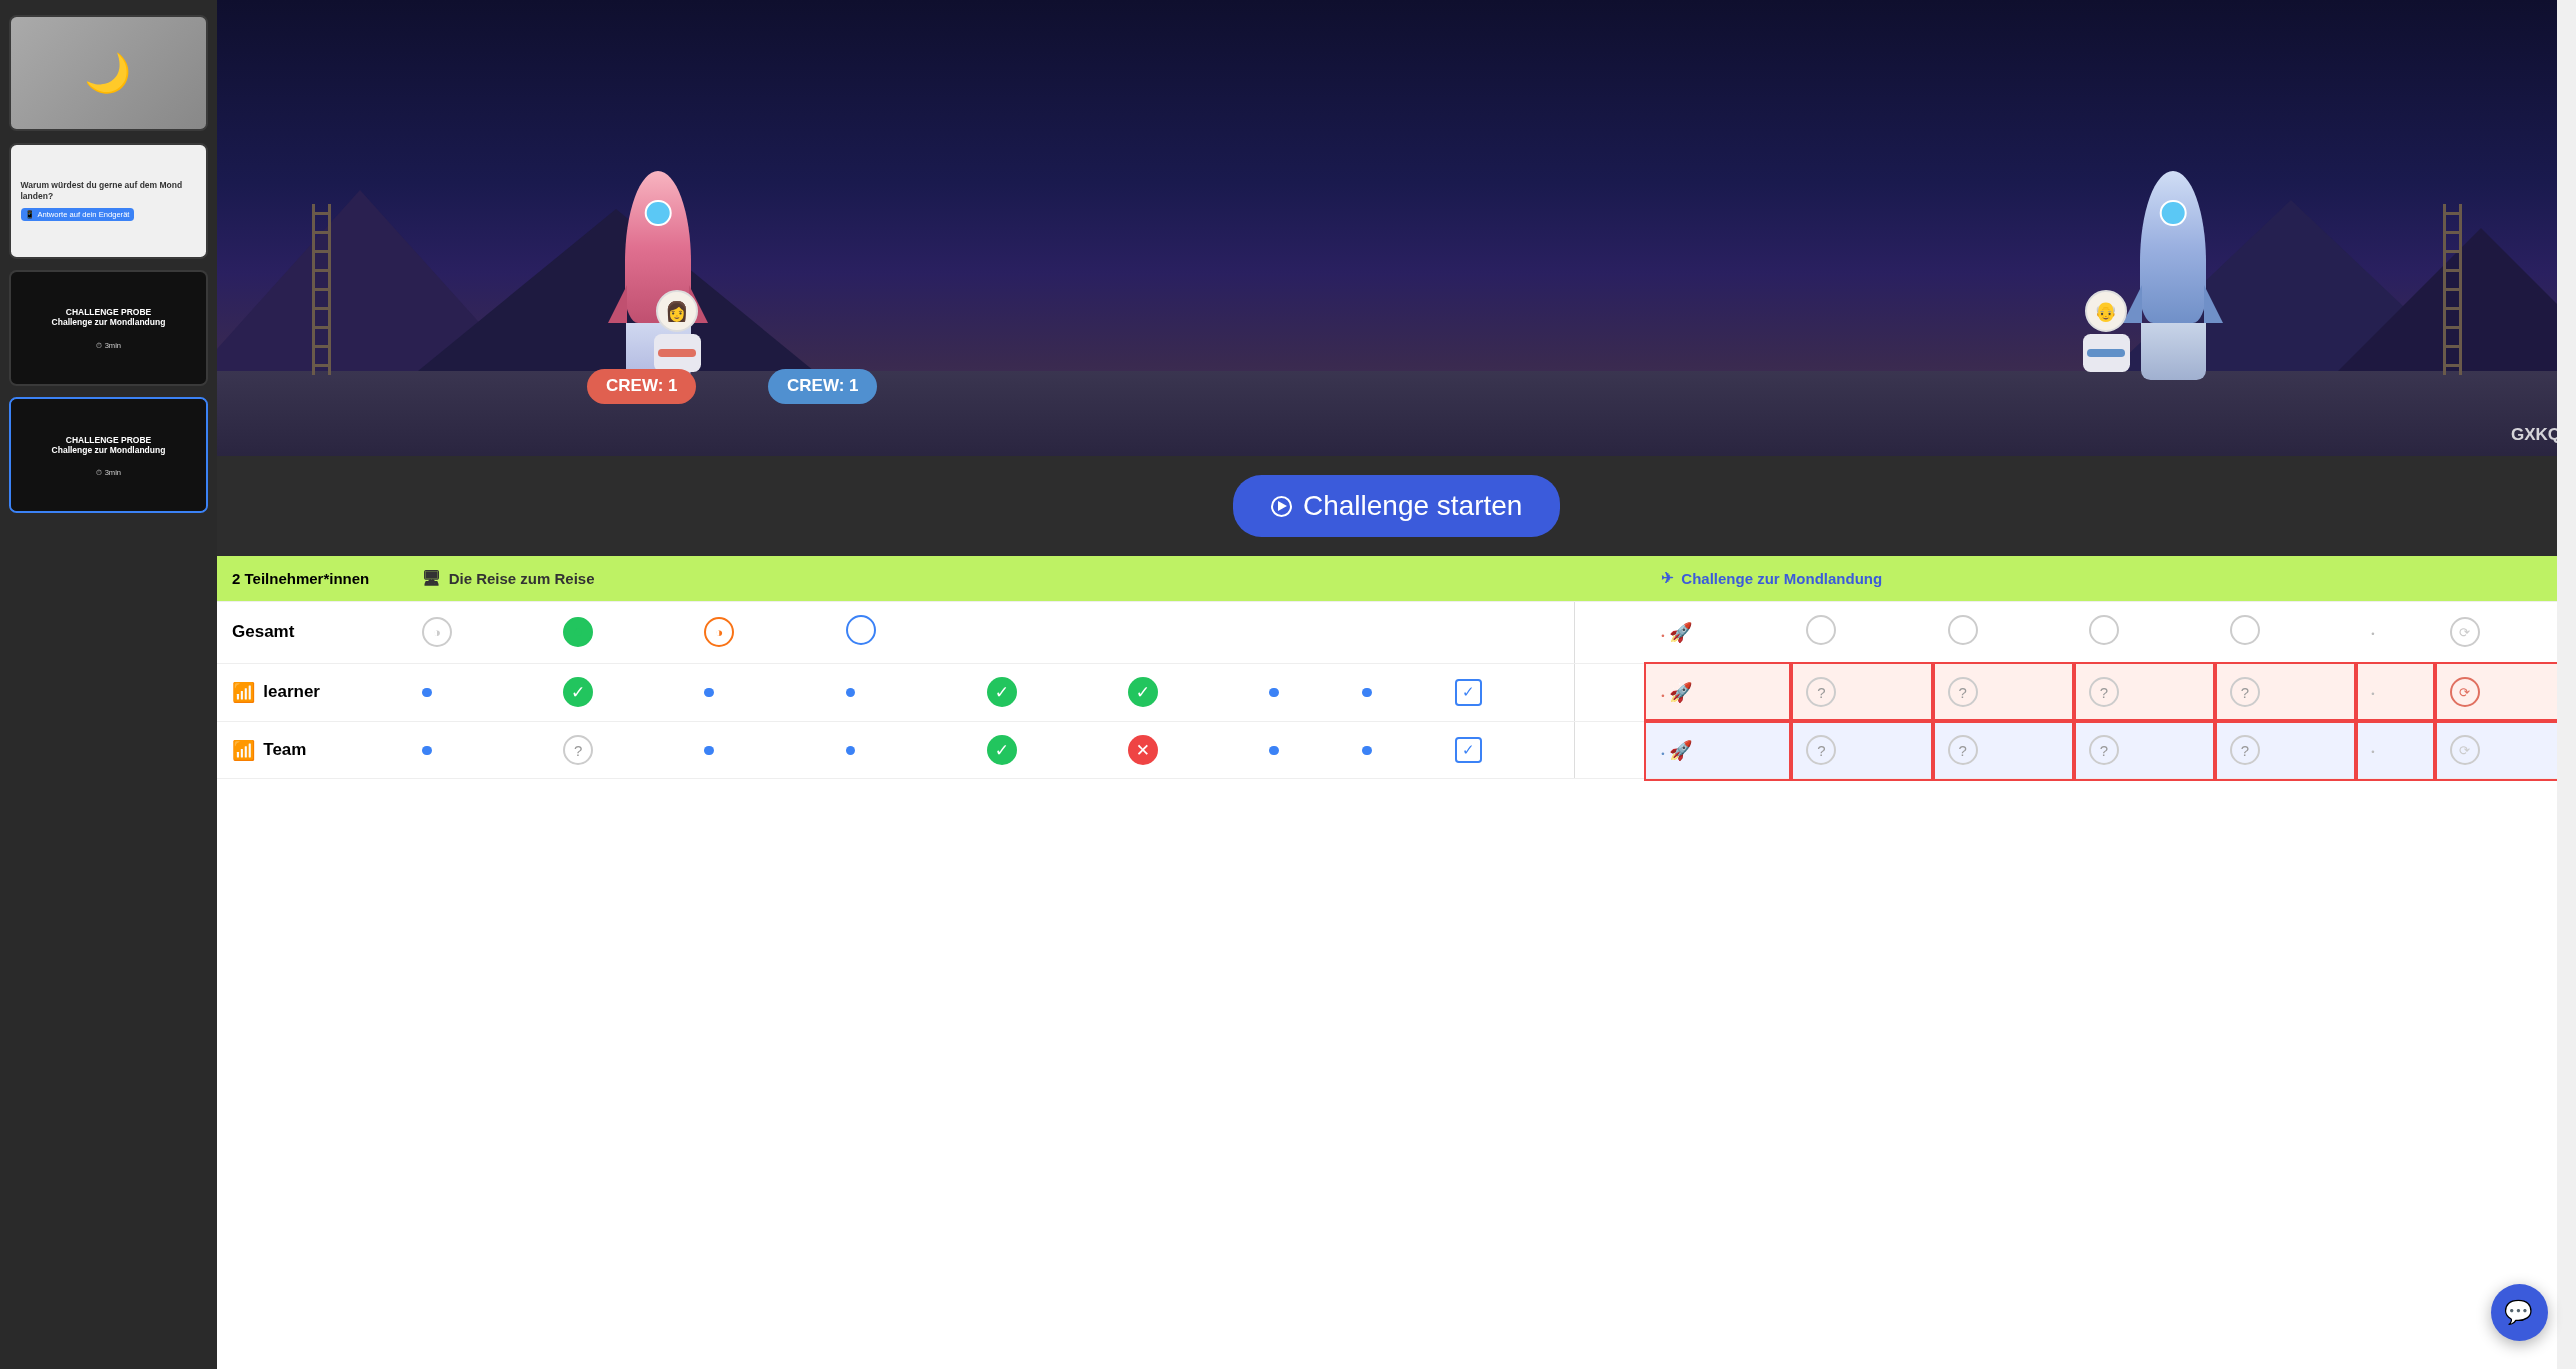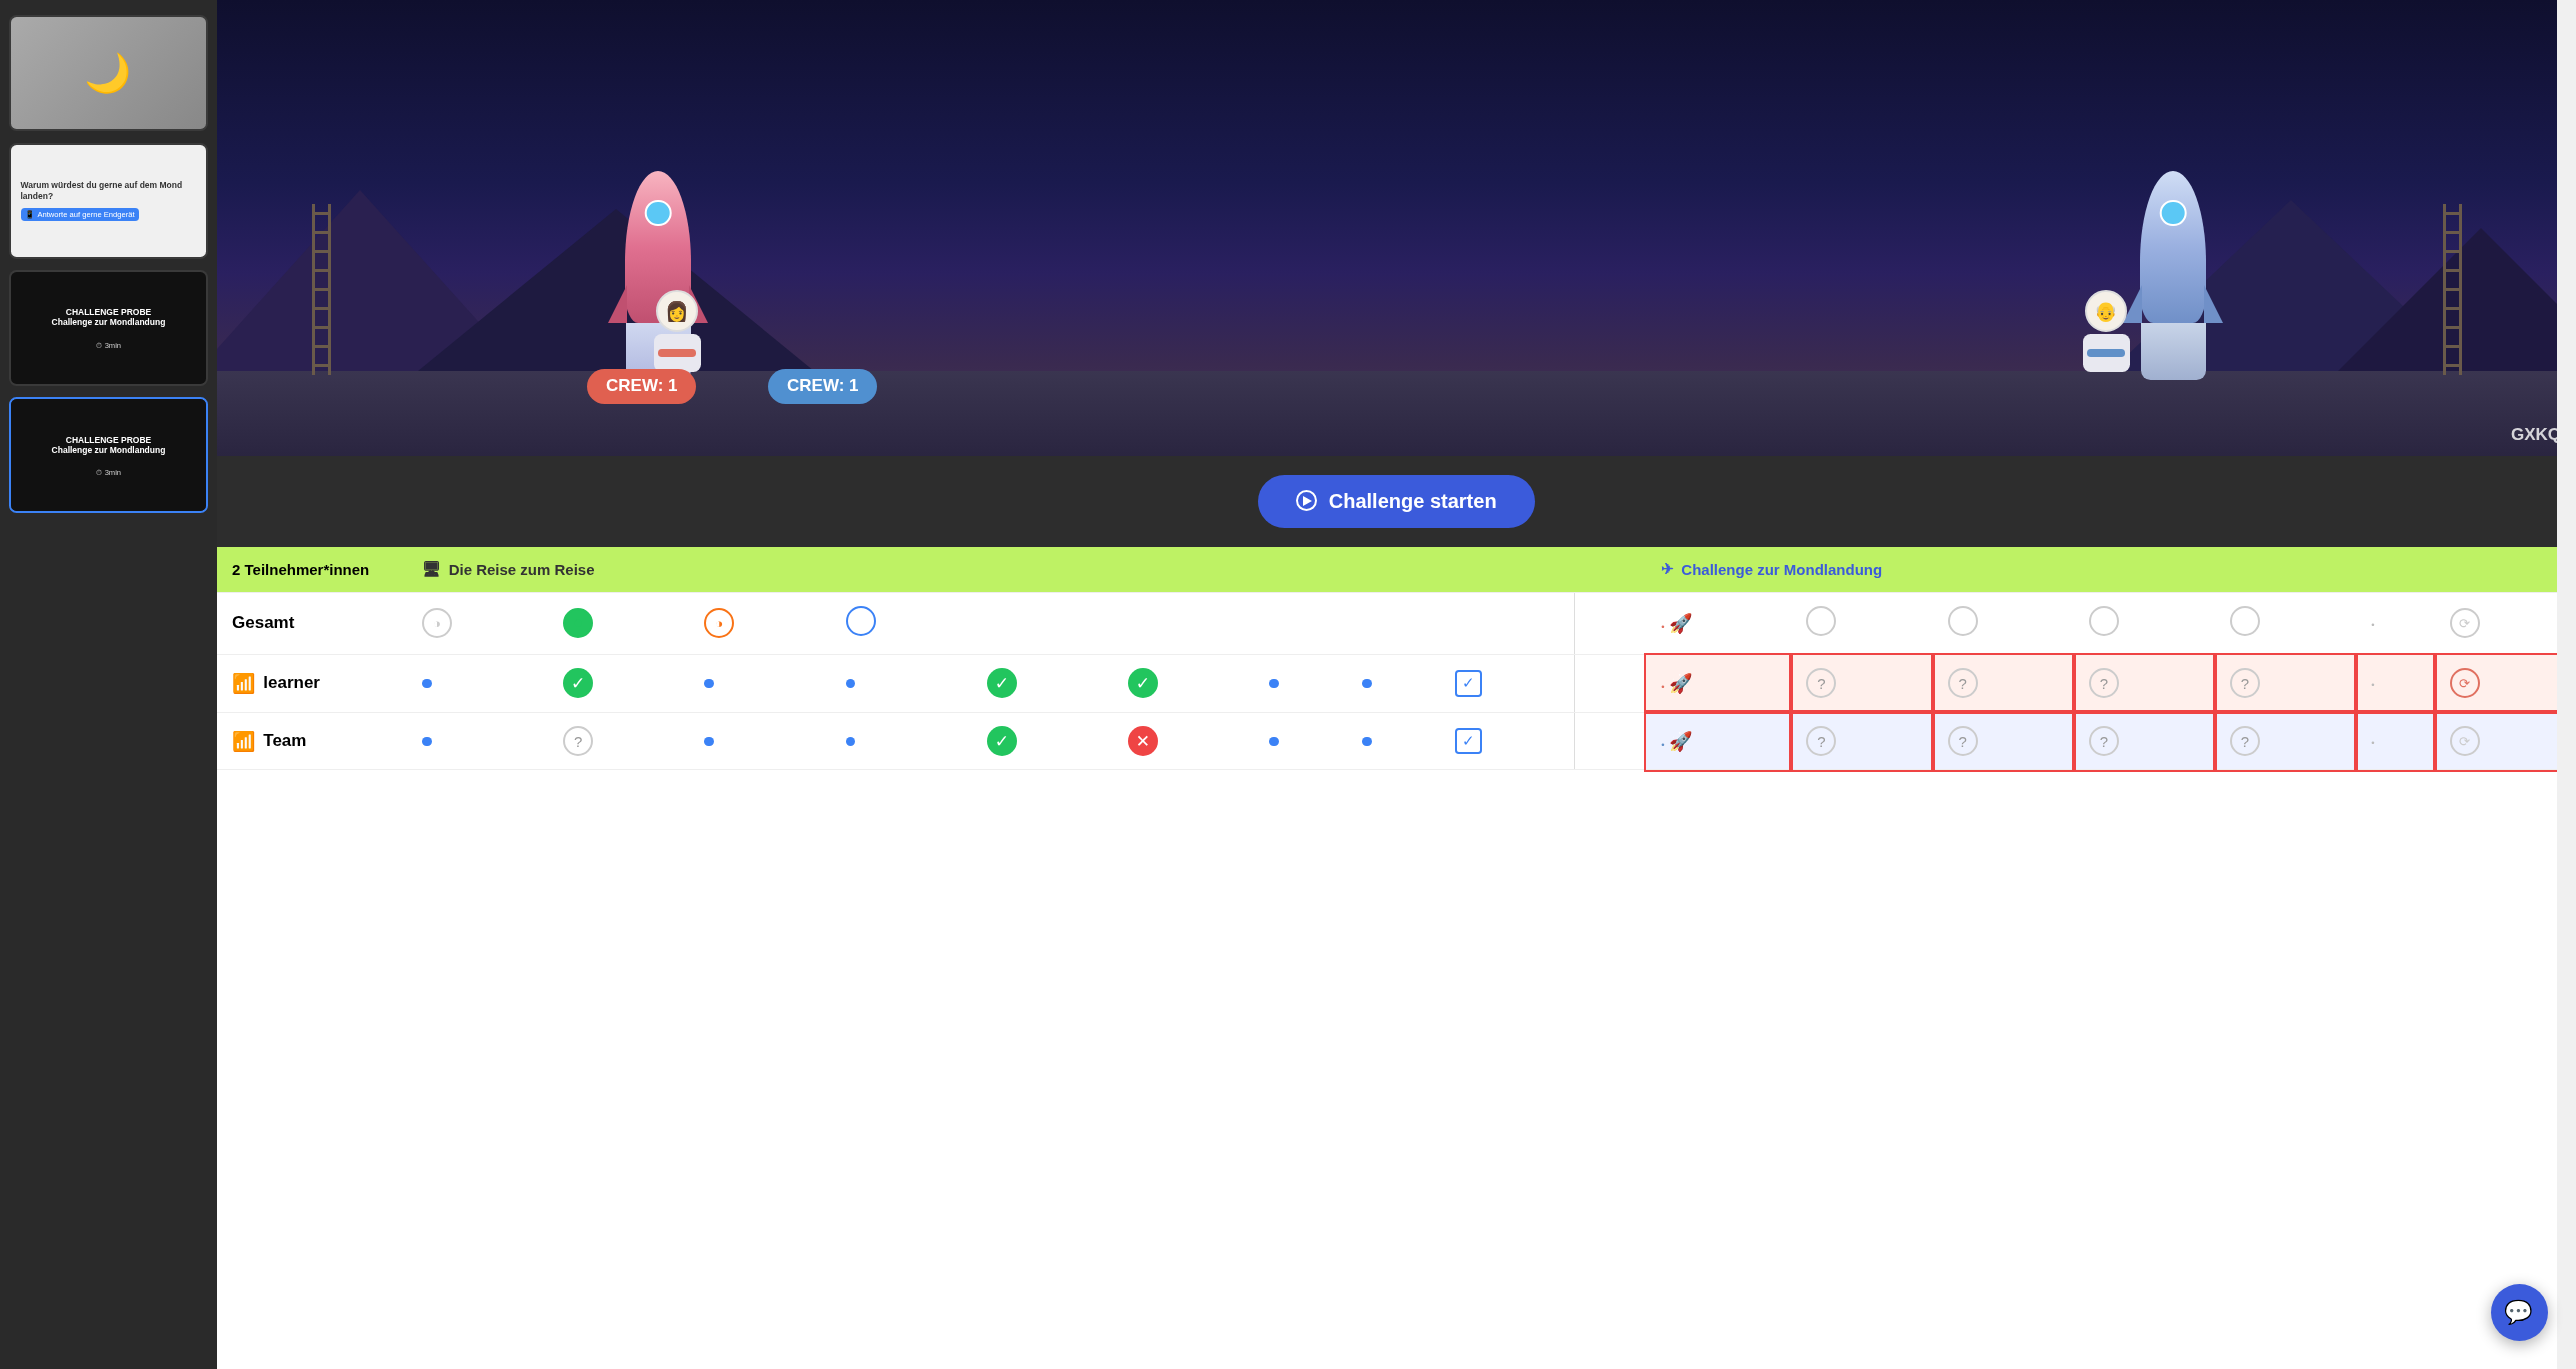--- a/index.html
+++ b/index.html
@@ -390,25 +390,25 @@
       padding: 19px 0;
       background: #2d2d2d;
     }
 
     .challenge-btn {
       background: #3b5bdb;
       color: #fff;
       border: none;
       border-radius: 28.5px;
       padding: 15px 38px;
-      font-size: 20px;
-      font-weight: 700;
+      font-size: 28px;
+      font-weight: 400;
       cursor: pointer;
       display: flex;
-      align-items: flex-start;
+      align-items: center;
       gap: 11.4px;
     }
 
     .play-icon {
       width: 21px;
       height: 21px;
       border-radius: 50%;
       border: 2.8px solid #fff;
       display: flex;
       align-items: center;
@@ -654,21 +654,21 @@
       <div class="thumb-moon">🌙</div>
     </div>
   </div>
 
   <div class="slide-thumb">
     <div class="thumb-content thumb2">
       <div class="thumb-question">
         <div class="thumb-question-title">Warum würdest du gerne auf dem Mond landen?</div>
         <div class="thumb-question-icon">
           <span>📱</span>
-          <span>Antworte auf gerne Endgerät</span>
+          <span>Antworte auf dein Endgerät</span>
         </div>
       </div>
     </div>
   </div>
 
   <div class="slide-thumb">
     <div class="thumb-content thumb3">
       <div class="thumb-dark">
         <div class="thumb-text">CHALLENGE PROBE<br>Challenge zur Mondlandung</div>
         <div class="thumb-label">

